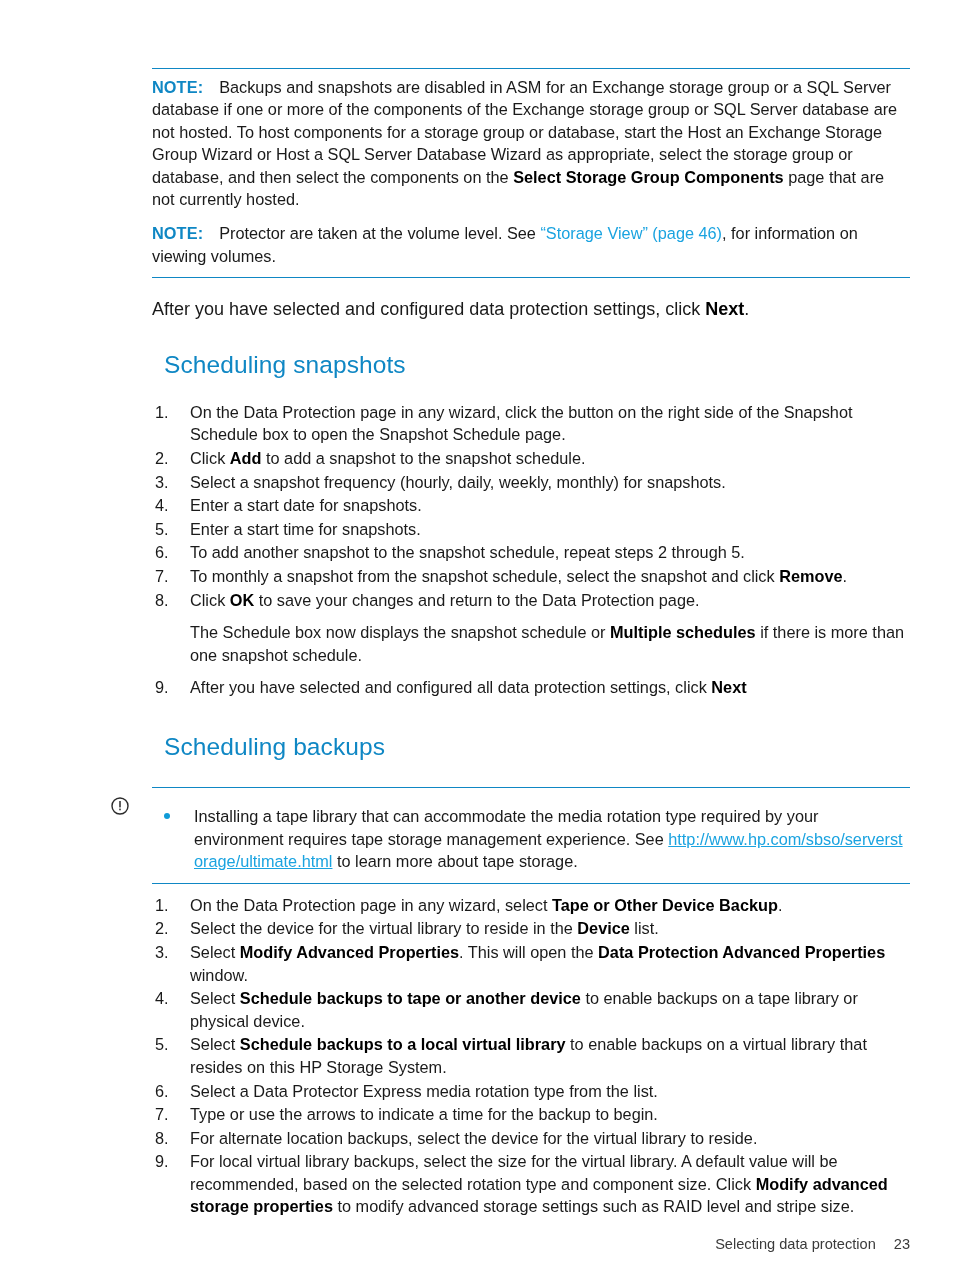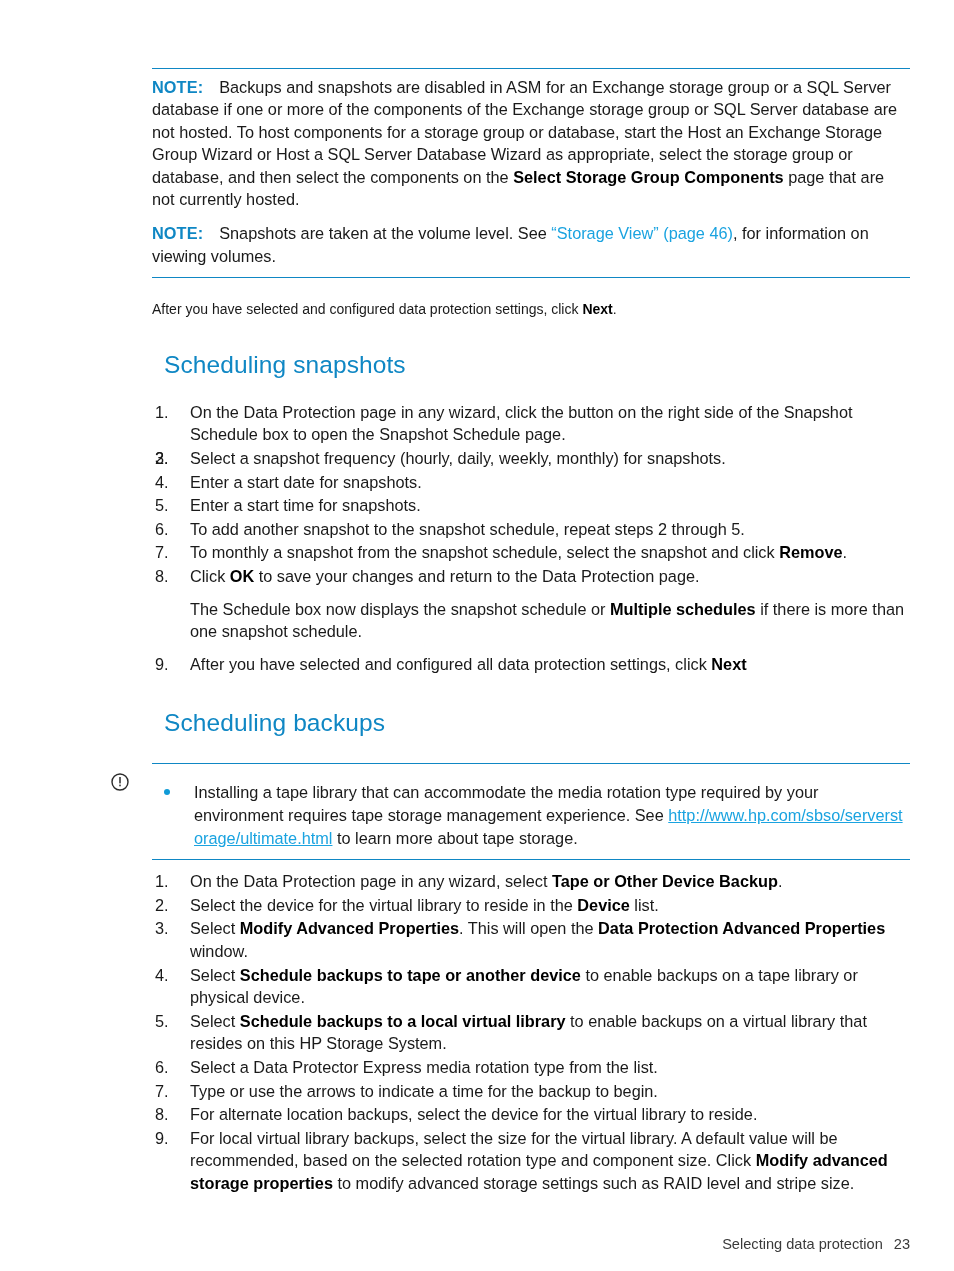--- a/index.html
+++ b/index.html
@@ -23,21 +23,21 @@
   }
   .content {
     position: absolute;
     left: 152px;
     top: 52px;
     width: 758px;
   }
 
   
   .para {
-    font-size: 14px;
+    font-size: 18px;
     line-height: 22.6px;
     color: #1a1a1a;
     text-align: left;
     margin: 0;
   }
   b, .b { font-weight: bold; color: #000; }
 
   
   .rule {
     height: 0;
@@ -145,21 +145,21 @@
     left: 152px;
     top: 1219px;
     width: 758px;
     text-align: right;
     font-size: 14.6px;
     color: #3a3a3a;
     line-height: 18px;
   }
   .footer .pg {
     display: inline-block;
-    margin-left: 11px;
+    margin-left: 18px;
   }
 
   
   .sp-10 { height: 10px; }
   .sp-14 { height: 14px; }
   .sp-18 { height: 18px; }
   .sp-20 { height: 20px; }
   .sp-22 { height: 22px; }
 </style>
 </head>
@@ -168,41 +168,41 @@
 <div class="page">
   <div class="content">
 
     <div class="rule"></div>
 
     <div class="admon">
       <div class="admon-body">
 
         <p class="admon-para para"><span class="label-note">NOTE:</span><span class="label-gap"></span><span>Backups and snapshots are disabled in ASM for an Exchange storage group or a SQL Server database if one or more of the components of the Exchange storage group or SQL Server database are not hosted. To host components for a storage group or database, start the Host an Exchange Storage Group Wizard or Host a SQL Server Database Wizard as appropriate, select the storage group or database, and then select the components on the </span><b>Select Storage Group Components</b><span> page that are not currently hosted.</span></p>
 
-        <p class="admon-para para"><span class="label-note">NOTE:</span><span class="label-gap"></span><span>Snapshots are taken at the volume level. See </span><a class="xref" href="#">“Storage View” (page 46)</a><span>, for information on viewing volumes.</span></p>
+        <p class="admon-para para"><span class="label-note">NOTE:</span><span class="label-gap"></span><span>Protector are taken at the volume level. See </span><a class="xref" href="#">“Storage View” (page 46)</a><span>, for information on viewing volumes.</span></p>
 
       </div>
     </div>
 
     <div class="sp-10"></div>
     <div class="rule"></div>
 
     <div class="sp-20"></div>
 
     <p class="para"><span>After you have selected and configured data protection settings, click </span><b>Next</b><span>.</span></p>
 
     <div class="sp-18"></div>
 
     <h2 class="sec">Scheduling snapshots</h2>
 
     <div class="sp-10"></div>
 
     <ol class="steps" id="snapshot-steps">
         <li><span class="num">1.</span><span><span>On the Data Protection page in any wizard, click the button on the right side of the Snapshot Schedule box to open the Snapshot Schedule page.</span></span></li>
-        <li><span class="num">2.</span></li>
+        <li><span class="num">2.</span><span><span>Click </span><b>Add</b><span> to add a snapshot to the snapshot schedule.</span></span></li>
         <li><span class="num">3.</span><span><span>Select a snapshot frequency (hourly, daily, weekly, monthly) for snapshots.</span></span></li>
         <li><span class="num">4.</span><span><span>Enter a start date for snapshots.</span></span></li>
         <li><span class="num">5.</span><span><span>Enter a start time for snapshots.</span></span></li>
         <li><span class="num">6.</span><span><span>To add another snapshot to the snapshot schedule, repeat steps 2 through 5.</span></span></li>
         <li><span class="num">7.</span><span><span>To monthly a snapshot from the snapshot schedule, select the snapshot and click </span><b>Remove</b><span>.</span></span></li>
         <li><span class="num">8.</span><span><span>Click </span><b>OK</b><span> to save your changes and return to the Data Protection page.</span></span></li>
       </ol>
 
     <p class="sub-para para" id="step8-followup"><span>The Schedule box now displays the snapshot schedule or </span><b>Multiple schedules</b><span> if there is more than one snapshot schedule.</span></p>
 

